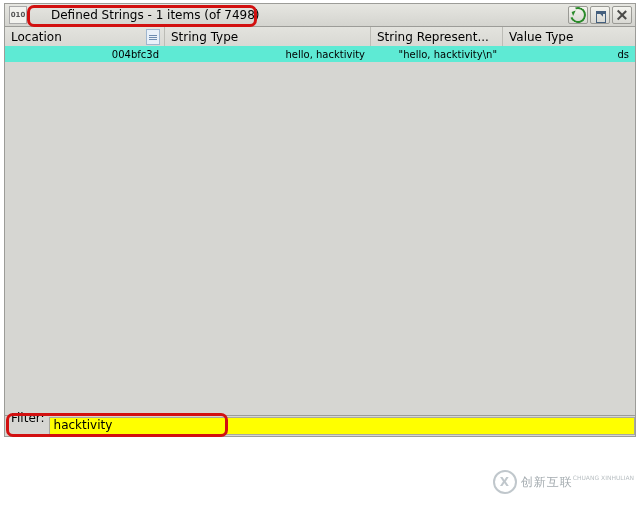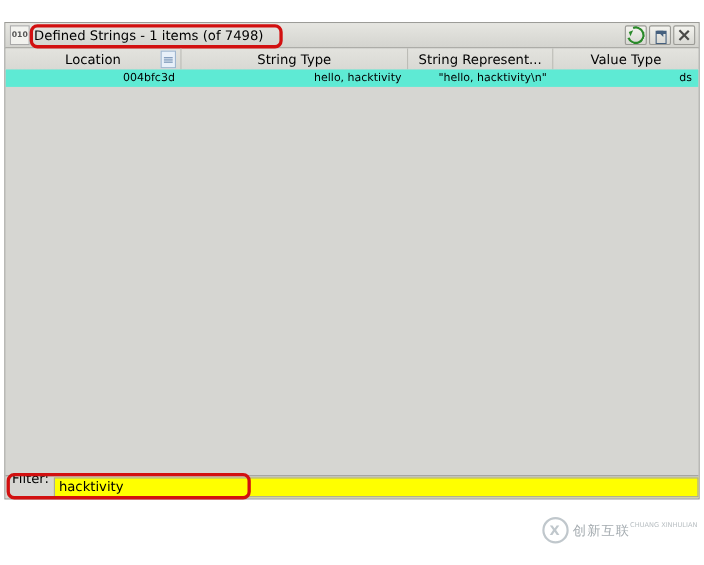--- a/index.html
+++ b/index.html
@@ -9,21 +9,21 @@
     height: 514px;
     font-family: "DejaVu Sans", "Liberation Sans", Arial, sans-serif;
     font-size: 12px;
     background: #fff;
     overflow: hidden;
     color: #000;
   }
   .window {
     position: absolute;
     left: 4px;
-    top: 20px;
+    top: 3px;
     width: 632px;
     height: 434px;
     border: 1px solid #9c9c98;
     background: #d6d6d2;
     box-sizing: border-box;
   }
   
   .titlebar {
     display: flex;
     align-items: center;
@@ -38,20 +38,21 @@
     font-size: 7px; font-weight: bold;
     color: #555;
     background: #f2f2ee;
     border: 1px solid #aaa;
   }
   .title-text {
     flex: 0 0 auto;
     padding: 0 4px 0 1px;
     font-size: 12px;
     color: #000;
+    margin-left: 20px;
   }
   .title-highlight {
     position: absolute;
     left: 22px;
     top: 1px;
     width: 230px;
     height: 22px;
     border: 3px solid #d21010;
     border-radius: 7px;
     box-sizing: border-box;
@@ -127,21 +128,20 @@
     background: linear-gradient(#e3e3de,#d8d8d3);
     border-bottom: 1px solid #aaa;
     font-size: 12px;
   }
   .th {
     display: flex; align-items: center;
     padding: 0 6px;
     border-right: 1px solid #bcbcb6;
     box-sizing: border-box;
     position: relative;
-    justify-content: center;
   }
   .sort-ic {
     position: absolute;
     right: 4px;
     top: 2px;
     width: 12px; height: 14px;
     border: 1px solid #9fb6cf;
     background: #e8f0f9;
     display: flex; flex-direction: column; justify-content: center; align-items: center;
     gap: 1px;

